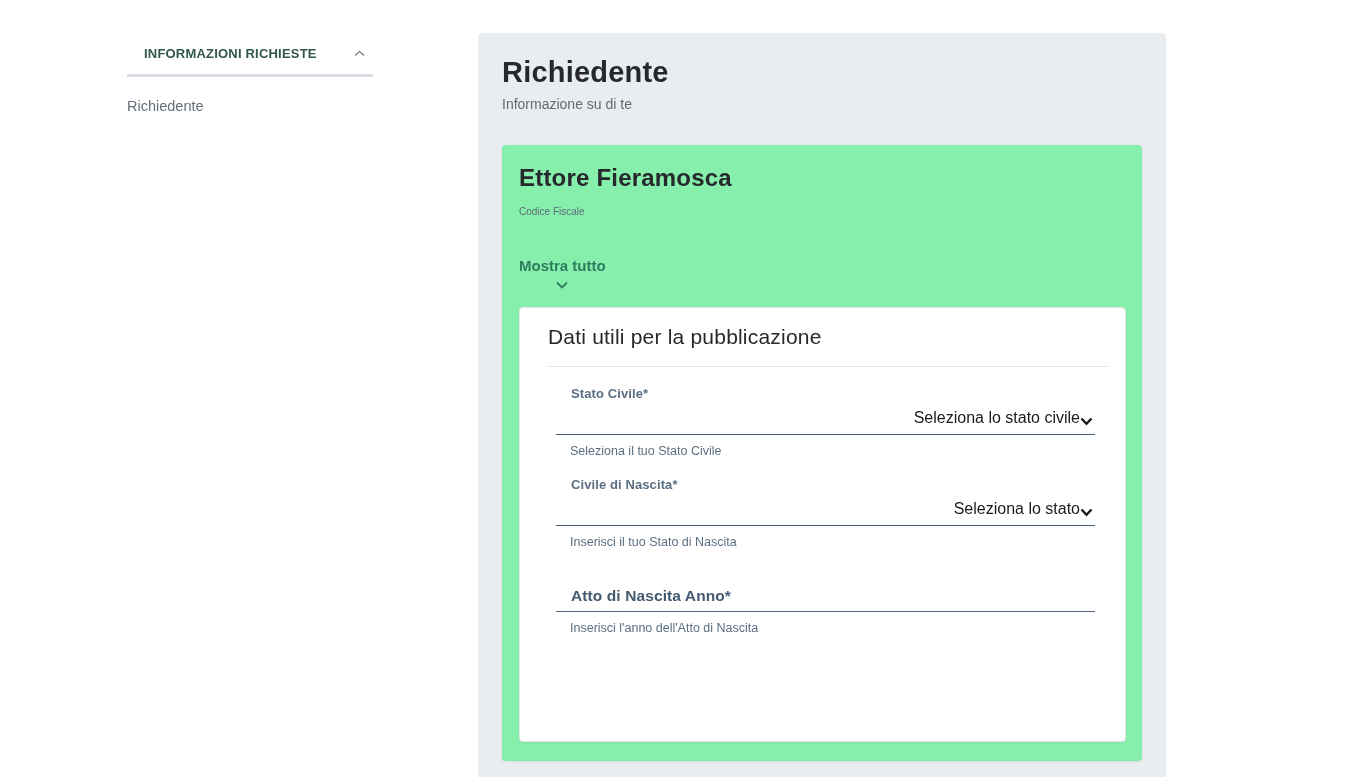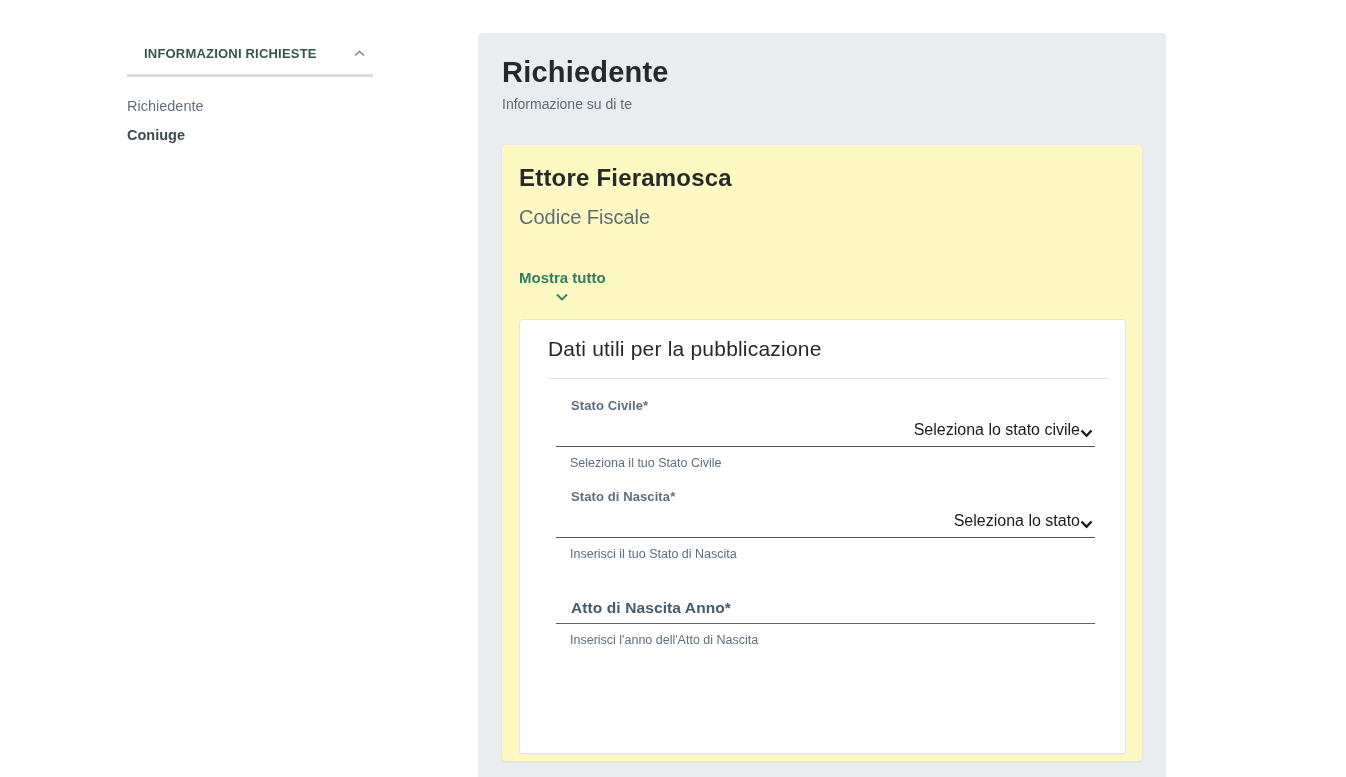--- a/index.html
+++ b/index.html
@@ -66,33 +66,33 @@
     letter-spacing:.2px; line-height:1.15;
   }
   .page-subtitle{
     font-size:14px; color:var(--text-gray);
     margin-top:7px;
   }
 
   
   .card{
     margin-top:33px;
-    background:#fef9c3;
+    background:#86efac;
     border-radius:4px;
     box-shadow:0 1px 3px rgba(0,0,0,.08);
     height:616px;
     padding:19px 16px 16px 17px;
     overflow:hidden;
   }
   .applicant-name{
     font-size:24px; font-weight:700; color:var(--text-dark);
     letter-spacing:.2px;
   }
   .fiscal-label{
-    font-size:20px; color:var(--text-gray); margin-top:14px;
+    font-size:10px; color:var(--text-gray); margin-top:14px;
   }
   .fiscal-value{
     font-size:14px; color:var(--text-gray); margin-top:6px;
   }
   .show-all{
     margin-top:40px;
     display:inline-flex; align-items:center; gap:7px;
     font-size:15px; font-weight:700;
     color:var(--accent-green);
     cursor:pointer;
@@ -174,21 +174,20 @@
     <span class="sidebar-header-label">INFORMAZIONI RICHIESTE</span>
     <span class="sidebar-caret">
       <svg width="11" height="7" viewBox="0 0 11 7" fill="none">
         <path d="M1 5.5 L5.5 1.5 L10 5.5" stroke="currentColor" stroke-width="1.4" fill="none"></path>
       </svg>
     </span>
   </div>
   <hr class="sidebar-divider">
   <ul class="sidebar-items">
     <li class="sidebar-item">Richiedente</li>
-    <li class="sidebar-item active">Coniuge</li>
   </ul>
 </aside>
 
 <main class="panel">
   <h1 class="page-title">Richiedente</h1>
   <div class="page-subtitle">Informazione su di te</div>
 
   <section class="card">
     <h2 class="applicant-name">Ettore Fieramosca</h2>
     <div class="fiscal-label">Codice Fiscale</div>
@@ -212,21 +211,21 @@
           <div class="select-line">
             <span class="select-value">Seleziona lo stato civile</span>
             <svg class="select-chevron" width="13" height="9" viewBox="0 0 13 9" fill="none">
               <path d="M1.5 1.5 L6.5 6.8 L11.5 1.5" stroke="currentColor" stroke-width="2.4" fill="none"></path>
             </svg>
           </div>
           <div class="fhelper">Seleziona il tuo Stato Civile</div>
         </div>
 
         <div class="fgroup">
-          <label class="flabel">Stato di Nascita*</label>
+          <label class="flabel">Civile di Nascita*</label>
           <div class="select-line">
             <span class="select-value">Seleziona lo stato</span>
             <svg class="select-chevron" width="13" height="9" viewBox="0 0 13 9" fill="none">
               <path d="M1.5 1.5 L6.5 6.8 L11.5 1.5" stroke="currentColor" stroke-width="2.4" fill="none"></path>
             </svg>
           </div>
           <div class="fhelper">Inserisci il tuo Stato di Nascita</div>
         </div>
 
 

